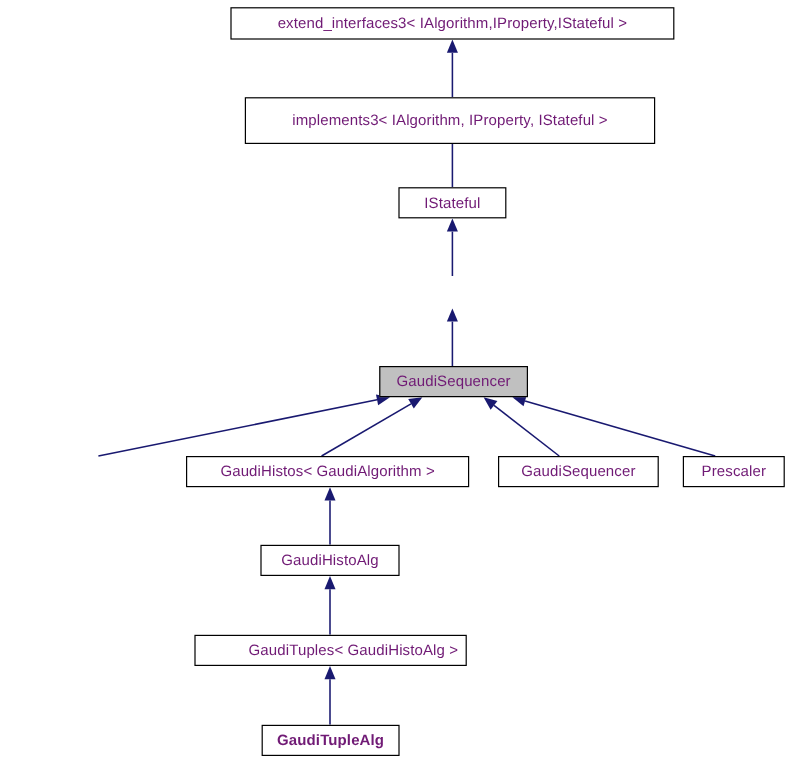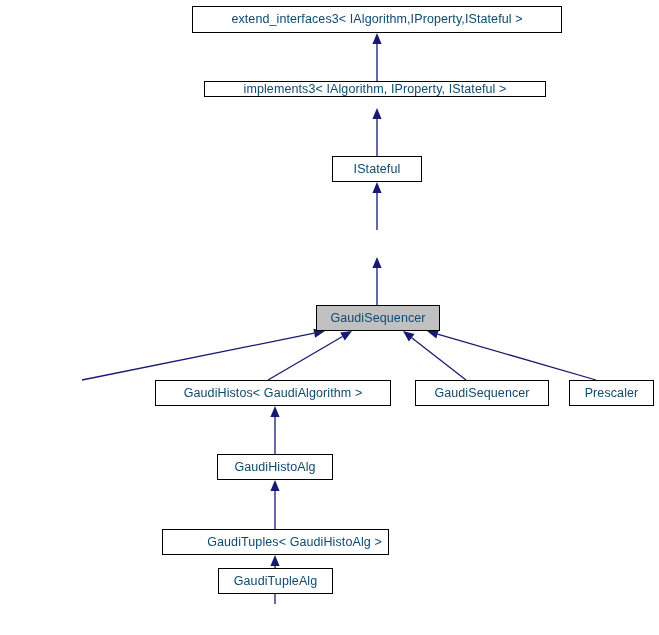--- a/index.html
+++ b/index.html
@@ -21,21 +21,21 @@
     top: 0;
     width: 659px;
     height: 635px;
     pointer-events: none;
   }
   .node {
     position: absolute;
     box-sizing: border-box;
     border: 1px solid #000000;
     background: #ffffff;
-    color: #0c4a6e;
+    color: #701a75;
     display: flex;
     align-items: center;
     justify-content: center;
     font-size: 12.5px;
     line-height: 1;
     white-space: nowrap;
     letter-spacing: 0.1px;
     z-index: 2;
   }
   .node.highlight {
@@ -92,21 +92,21 @@
         <polygon points="275,480 279.6,491 270.4,491" fill="#191970"></polygon>
       </g>
       <g>
         <line x1="275" y1="604" x2="275" y2="566" stroke="#191970" stroke-width="1.3"></line>
         <polygon points="275,555 279.6,566 270.4,566" fill="#191970"></polygon>
       </g>
     </svg>
 <div class="node" style="left: 192px; top: 6px; width: 370px; height: 27px;">
       <span class="node-label">extend_interfaces3&lt; IAlgorithm,IProperty,IStateful &gt;</span>
     </div>
-    <div class="node" style="left: 204px; top: 81px; width: 342px; height: 16px;">
+    <div class="node" style="left: 204px; top: 81px; width: 342px; height: 39px;">
       <span class="node-label">implements3&lt; IAlgorithm, IProperty, IStateful &gt;</span>
     </div>
     <div class="node" style="left: 332px; top: 156px; width: 90px; height: 26px;">
       <span class="node-label">IStateful</span>
     </div>
     <div class="node highlight" style="left: 316px; top: 305px; width: 124px; height: 26px;">
       <span class="node-label">GaudiSequencer</span>
     </div>
     <div class="node" style="left: 155px; top: 380px; width: 236px; height: 26px;">
       <span class="node-label">GaudiHistos&lt; GaudiAlgorithm &gt;</span>
@@ -116,16 +116,16 @@
     </div>
     <div class="node" style="left: 569px; top: 380px; width: 85px; height: 26px;">
       <span class="node-label">Prescaler</span>
     </div>
     <div class="node" style="left: 217px; top: 454px; width: 116px; height: 26px; text-align: right;">
       <span class="node-label">GaudiHistoAlg</span>
     </div>
     <div class="node" style="left: 162px; top: 529px; width: 227px; height: 26px; padding-left: 38px;">
       <span class="node-label">GaudiTuples&lt; GaudiHistoAlg &gt;</span>
     </div>
-    <div class="node" style="left: 218px; top: 568px; width: 115px; height: 26px;">
+    <div class="node" style="left: 218px; top: 604px; width: 115px; height: 26px; font-weight: bold;">
       <span class="node-label">GaudiTupleAlg</span>
     </div>
   </div>
 
 </body></html>

